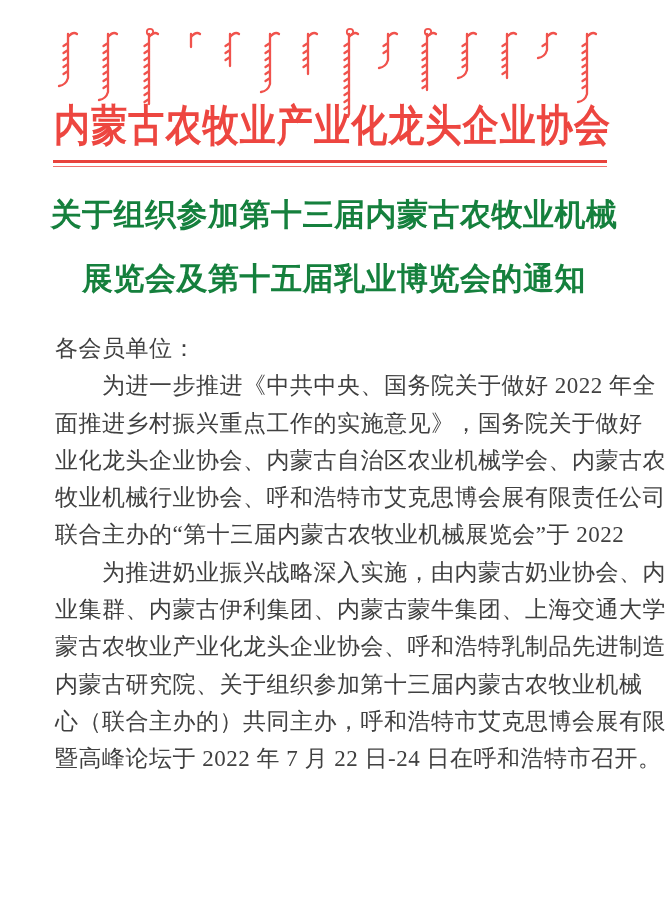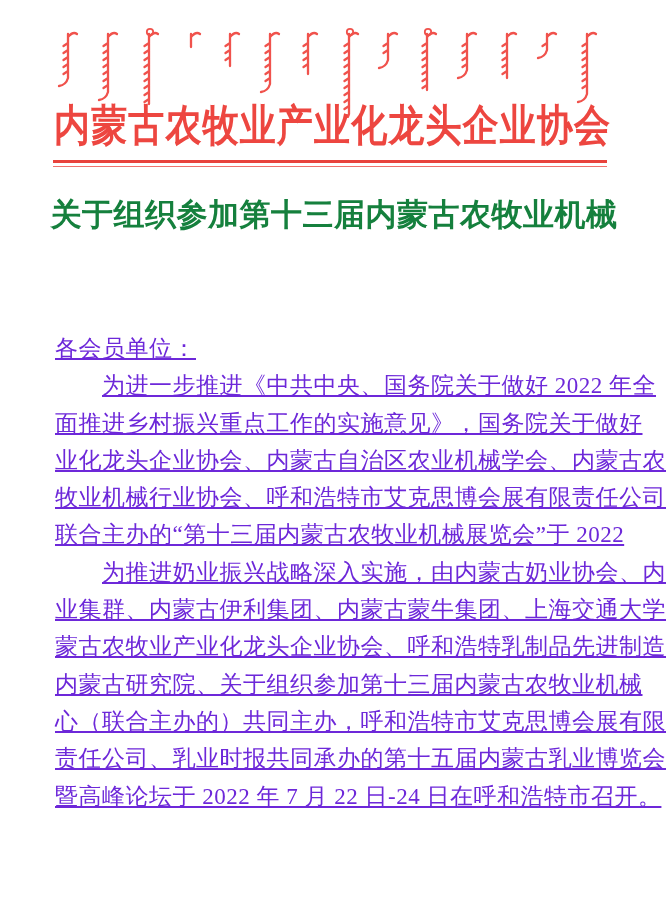--- a/index.html
+++ b/index.html
@@ -25,21 +25,21 @@
   .divider-thin{height:1.5px;margin-top:2.5px;}
   
   .doc-title{
     position:absolute;top:183px;left:0;width:668px;
     text-align:center;font-weight:bold;color:#15803d;
     font-size:31px;line-height:64px;letter-spacing:0.5px;
   }
   
   .body-text{
     position:absolute;left:55px;top:330px;width:562px;
-    font-size:23px;letter-spacing:0.5px;color:#6d28d9;text-decoration:underline;
+    font-size:23px;letter-spacing:0.5px;color:#404040;
   }
   .line{height:37.3px;line-height:37.3px;white-space:nowrap;}
   .indent{padding-left:47px;}
   .section-line{padding-left:37px;}
   .section-number{font-weight:bold;letter-spacing:2px;}
   .section-title{
     font-family:"Liberation Sans","DejaVu Sans",sans-serif;
     font-weight:bold;font-size:23.5px;letter-spacing:1.5px;
   }
 </style>
@@ -88,38 +88,38 @@
       </div>
 
     <div class="divider">
       <div class="divider-thick" style="background: rgb(232, 66, 60);"></div>
       <div class="divider-thin" style="background: rgb(240, 115, 110);"></div>
     </div>
   </header>
 
   <h1 class="doc-title" style="margin:0;">
     <div>关于组织参加第十三届内蒙古农牧业机械</div>
+    <div>展览会及第十五届乳业博览会的通知</div>
   </h1>
 
   <main class="body-text">
     <div class="line">各会员单位：</div>
 
     <div>
       <div class="line indent">为进一步推进《中共中央、国务院关于做好 2022 年全</div>
       <div class="line">面推进乡村振兴重点工作的实施意见》，国务院关于做好</div>
       <div class="line">业化龙头企业协会、内蒙古自治区农业机械学会、内蒙古农</div>
       <div class="line">牧业机械行业协会、呼和浩特市艾克思博会展有限责任公司</div>
       <div class="line">联合主办的“第十三届内蒙古农牧业机械展览会”于 2022</div>
     </div>
 
     <div>
       <div class="line indent">为推进奶业振兴战略深入实施，由内蒙古奶业协会、内</div>
       <div class="line">业集群、内蒙古伊利集团、内蒙古蒙牛集团、上海交通大学</div>
       <div class="line">蒙古农牧业产业化龙头企业协会、呼和浩特乳制品先进制造</div>
       <div class="line">内蒙古研究院、关于组织参加第十三届内蒙古农牧业机械</div>
       <div class="line">心（联合主办的）共同主办，呼和浩特市艾克思博会展有限</div>
-      <div class="line">责任公司、乳业时报共同承办的第十五届内蒙古乳业博览会</div>
       <div class="line">暨高峰论坛于 2022 年 7 月 22 日-24 日在呼和浩特市召开。</div>
     </div>
 
   </main>
 
 </div>
 
 </body></html>

